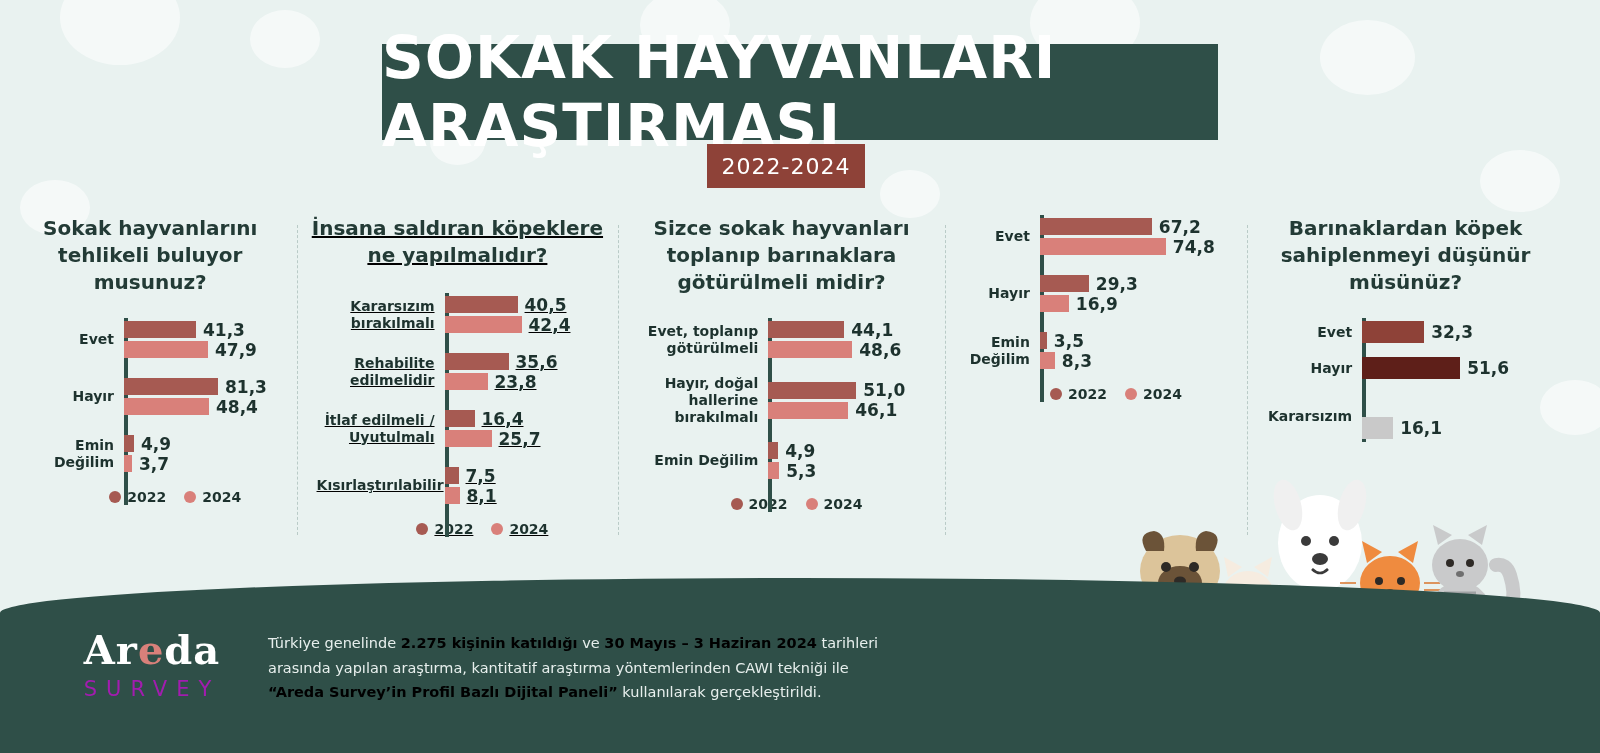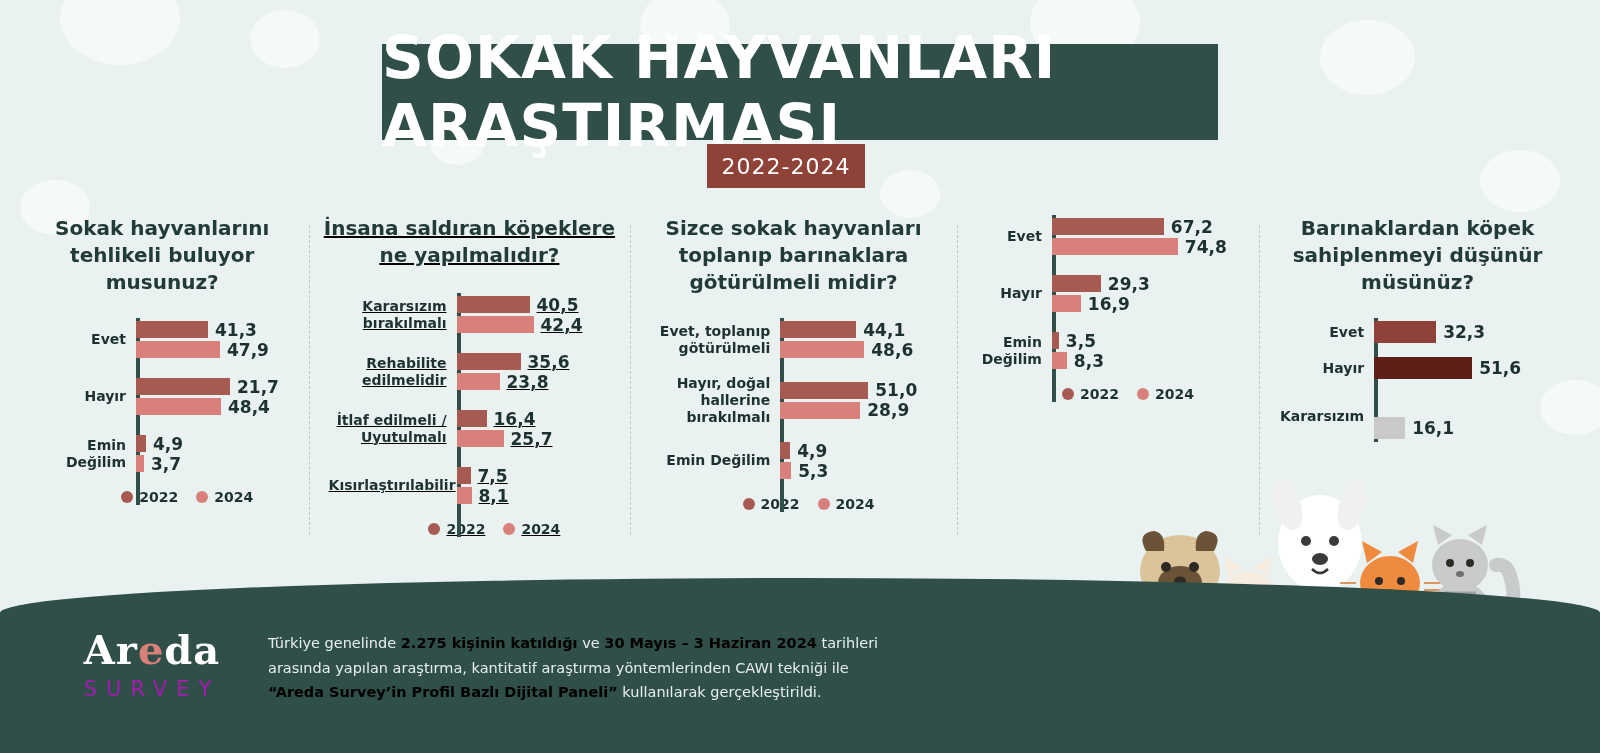--- a/index.html
+++ b/index.html
@@ -34,21 +34,21 @@
     position:absolute; left:707px; top:144px; width:158px; height:44px;
     background:#8e4238;
     display:flex; align-items:center; justify-content:center;
   }
   .subtitle-bar span {
     color:#ffffff; font-size:22px; letter-spacing:1px;
     font-family:"DejaVu Sans", sans-serif;
   }
 
   .panels {
-    position:absolute; left:16px; top:215px; width:1560px; height:360px;
+    position:absolute; left:4px; top:215px; width:1560px; height:360px;
     display:flex;
   }
   .panel {
     position:relative;
     padding:0 10px;
   }
   .panel + .panel::before {
     content:"";
     position:absolute; left:0; top:10px; bottom:40px;
     border-left:1px dashed #b9cbc7;
@@ -175,21 +175,21 @@
             <div class="val">47,9</div>
           </div>
         </div>
       </div>
 
       <div class="group">
         <div class="cat-label" style="width:90px;">Hayır</div>
         <div class="bars">
           <div class="barrow">
             <div class="bar y2022" style="width:94px;"></div>
-            <div class="val">21,7</div>
+            <div class="val">81,3</div>
           </div>
           <div class="barrow">
             <div class="bar y2024" style="width:85px;"></div>
             <div class="val">48,4</div>
           </div>
         </div>
       </div>
 
       <div class="group">
         <div class="cat-label" style="width:90px;">Emin Değilim</div>
@@ -313,21 +313,21 @@
 
       <div class="group">
         <div class="cat-label" style="width:140px;">Hayır, doğal hallerine bırakılmalı</div>
         <div class="bars">
           <div class="barrow">
             <div class="bar y2022" style="width:88px;"></div>
             <div class="val">51,0</div>
           </div>
           <div class="barrow">
             <div class="bar y2024" style="width:80px;"></div>
-            <div class="val">28,9</div>
+            <div class="val">46,1</div>
           </div>
         </div>
       </div>
 
       <div class="group">
         <div class="cat-label" style="width:140px;">Emin Değilim</div>
         <div class="bars">
           <div class="barrow">
             <div class="bar y2022" style="width:10px;"></div>
             <div class="val">4,9</div>

